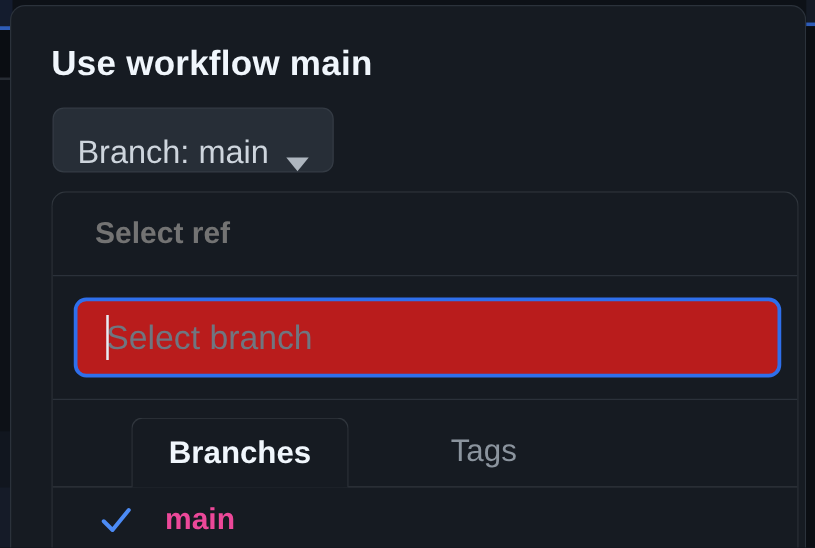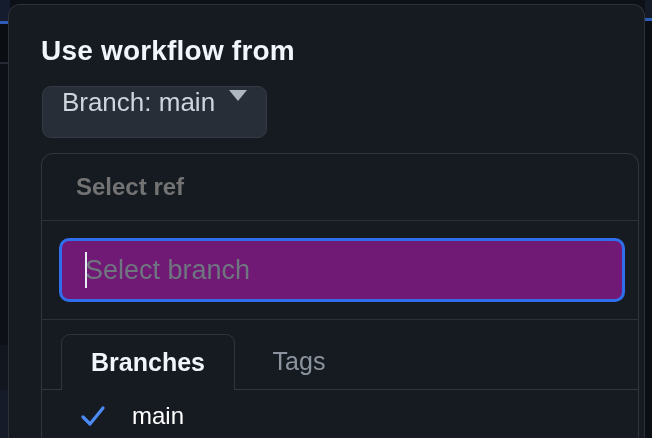--- a/index.html
+++ b/index.html
@@ -44,21 +44,21 @@
     position: absolute;
     left: 33px; top: 81px;
     width: 225px; height: 52px;
     background: #272e37;
     border: 1px solid #343b44;
     border-radius: 9px;
     color: #ced5dd;
     font-size: 26px;
     font-family: "Liberation Sans", sans-serif;
     display: flex;
-    align-items: flex-start;
+    align-items: flex-end;
     justify-content: center;
     gap: 14px;
     cursor: pointer;
   }
   .caret-down {
     width: 0; height: 0;
     border-left: 9px solid transparent;
     border-right: 9px solid transparent;
     border-top: 11px solid #aeb6bf;
     display: inline-block;
@@ -90,21 +90,21 @@
   }
   .ref-filter {
     height: 99px;
     border-bottom: 1px solid #2b313a;
     position: relative;
   }
   .ref-search {
     position: absolute;
     left: 17px; top: 17px;
     width: 566px; height: 64px;
-    background: #701a75;
+    background: #b91c1c;
     border: 3px solid #2f6feb;
     border-radius: 10px;
     color: #f0f6fc;
     font-size: 27px;
     font-family: "Liberation Sans", sans-serif;
     padding-left: 23px;
     outline: none;
   }
   .ref-search::placeholder { color: #6f7680; opacity: 1; }
   .text-caret {
@@ -123,20 +123,21 @@
     align-items: flex-end;
     padding-left: 19px;
   }
   .tab {
     height: 56px;
     display: flex;
     align-items: center;
     justify-content: center;
     font-size: 25px;
     cursor: pointer;
+    margin-left: 44px;
   }
   .tab-active {
     width: 174px;
     background: #161b22;
     border: 1px solid #30363d;
     border-bottom: none;
     border-radius: 9px 9px 0 0;
     margin-bottom: -1px;
     z-index: 1;
     font-weight: 700;
@@ -153,22 +154,22 @@
   .ref-row {
     display: flex;
     align-items: center;
     height: 52px;
     padding-left: 38px;
     cursor: pointer;
   }
   .check-icon-box { width: 26px; height: 26px; margin-right: 26px; }
   .ref-row-label {
     font-size: 24px;
-    font-weight: 400;
-    color: #ffffff;
+    font-weight: 700;
+    color: #ec4899;
   }
 
   
   .sb-track {
     position: absolute;
     top: 238px; bottom: 0;
     background: #34383e;
   }
   .sb-track-inner { left: 539px; width: 26px; }
   .sb-track-outer { left: 568px; width: 27px; }
@@ -181,21 +182,21 @@
 <div class="bg-strip bg-left-dark"></div>
 <div class="bg-strip bg-left-line"></div>
 <div class="bg-strip bg-left-tint"></div>
 <div class="bg-strip bg-left-tint2"></div>
 <div class="bg-strip bg-right-navy"></div>
 <div class="bg-strip bg-right-blue"></div>
 <div class="bg-strip bg-right-dark"></div>
 
 <div class="popover">
 
-  <div class="popover-heading">Use workflow from</div>
+  <div class="popover-heading">Use workflow main</div>
 
   <button class="branch-button">
     <span>Branch: main</span>
     <span class="caret-down"></span>
   </button>
 
   <div class="ref-panel">
 
     <div class="ref-header">
       <span class="ref-title">Select ref</span>

